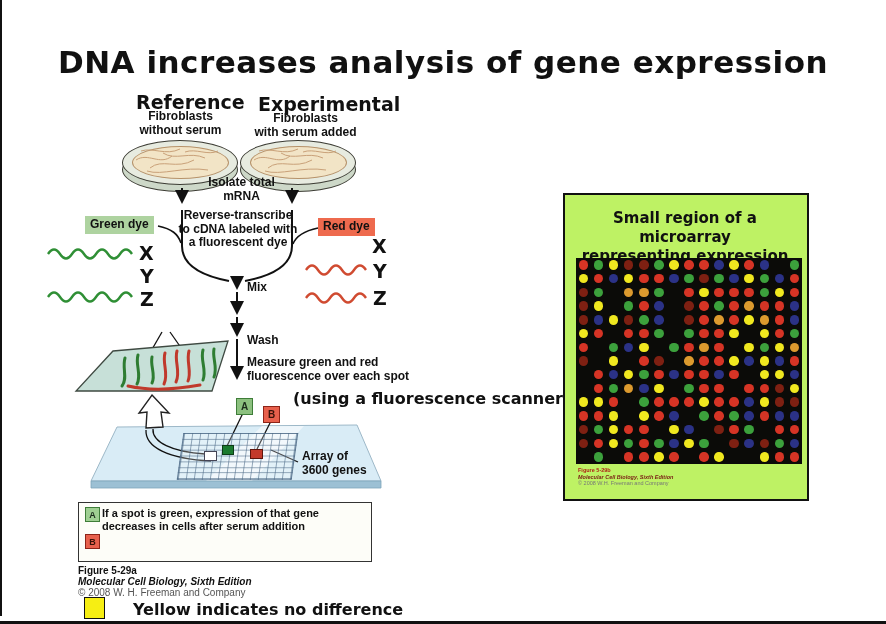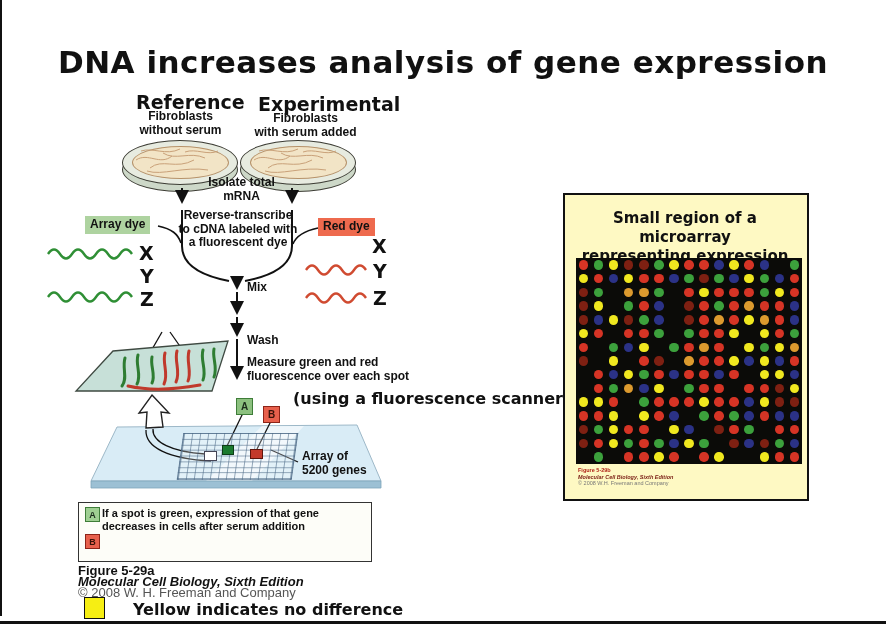--- a/index.html
+++ b/index.html
@@ -123,21 +123,21 @@
   <div class="abs blbl ml ctr" style="left:178px;top:209px;width:120px;">Reverse-transcribe
 to cDNA labeled with
 a fluorescent dye</div>
   <div class="abs blbl" style="left:189px;top:176px;width:105px;text-align:center;">Isolate total mRNA</div>
   <div class="abs blbl" style="left:247px;top:281px;">Mix</div>
   <div class="abs blbl" style="left:247px;top:334px;">Wash</div>
   <div class="abs blbl ml" style="left:247px;top:356px;">Measure green and red
 fluorescence over each spot</div>
   <div class="abs comic" style="left:293px;top:389px;font-size:16px;">(using a fluorescence scanner)</div>
 
-  <div class="abs blbl" style="left:85px;top:216px;padding:2px 5px;background:#aed3a0;">Array dye</div>
+  <div class="abs blbl" style="left:85px;top:216px;padding:2px 5px;background:#aed3a0;">Green dye</div>
   <div class="abs blbl" style="left:318px;top:218px;padding:2px 5px;background:#ee6a4e;">Red dye</div>
 
   <div class="abs comic" style="left:139px;top:242px;font-size:19px;">X</div>
   <div class="abs comic" style="left:140px;top:265px;font-size:19px;">Y</div>
   <div class="abs comic" style="left:140px;top:288px;font-size:19px;">Z</div>
   <div class="abs comic" style="left:372px;top:235px;font-size:19px;">X</div>
   <div class="abs comic" style="left:373px;top:260px;font-size:19px;">Y</div>
   <div class="abs comic" style="left:373px;top:287px;font-size:19px;">Z</div>
 
 
@@ -146,39 +146,39 @@
                                repeating-linear-gradient(0deg,rgba(70,100,130,0.55) 0 1px,transparent 1px 5.6px);
               background-color:rgba(255,255,255,0.25);border:1px solid rgba(70,100,130,0.6);"></div>
   <div class="abs" style="left:204px;top:451px;width:11px;height:8px;background:#fff;border:1px solid #445;"></div>
   <div class="abs" style="left:222px;top:445px;width:10px;height:8px;background:#1a7a2e;border:1px solid #0c3c16;"></div>
   <div class="abs" style="left:250px;top:449px;width:11px;height:8px;background:#c3392b;border:1px solid #5e140c;"></div>
 
   <div class="abs chip" style="left:236px;top:398px;width:15px;height:15px;background:#8cc07f;border:1px solid #3e7d38;font-size:10px;">A</div>
   <div class="abs chip" style="left:263px;top:406px;width:15px;height:15px;background:#e8604c;border:1px solid #8d2418;font-size:10px;color:#3a1208;">B</div>
 
   <div class="abs blbl ml" style="left:302px;top:450px;">Array of
-5200 genes</div>
+3600 genes</div>
 
   <div class="abs" style="left:78px;top:502px;width:292px;height:58px;border:1px solid #333;background:#fdfdf8;">
     <div class="abs chip" style="left:6px;top:4px;width:13px;height:13px;background:#9fcf92;border:1px solid #3e7d38;font-size:9px;">A</div>
     <div class="abs blbl" style="left:23px;top:4px;width:262px;font-size:11px;line-height:12.5px;">If a spot is green, expression of that gene decreases in cells after serum addition</div>
     <div class="abs chip" style="left:6px;top:31px;width:13px;height:13px;background:#e8604c;border:1px solid #8d2418;font-size:9px;color:#3a1208;">B</div>
   </div>
 
-  <div class="abs" style="left:78px;top:565px;font-size:13px;line-height:11px;">
+  <div class="abs" style="left:78px;top:565px;font-size:10px;line-height:11px;">
     <div style="font-weight:bold;">Figure 5-29a</div>
     <div style="font-weight:bold;font-style:italic;">Molecular Cell Biology, Sixth Edition</div>
     <div style="color:#555;">© 2008 W. H. Freeman and Company</div>
   </div>
 
   <div class="abs" style="left:84px;top:597px;width:19px;height:20px;background:#f6ee13;border:1.5px solid #111;"></div>
   <div class="abs comic" style="left:133px;top:600px;font-size:16px;">Yellow indicates no difference</div>
   <div class="abs comic" style="left:135px;top:619px;font-size:14px;">w/ addition of serum</div>
 
-  <div class="abs" style="left:563px;top:193px;width:242px;height:304px;border:2px solid #111;background:#fef9c3;">
+  <div class="abs" style="left:563px;top:193px;width:242px;height:304px;border:2px solid #111;background:#bef264;">
     <div class="abs comic ml ctr" style="left:0;top:14px;width:240px;font-size:15px;line-height:19px;">Small region of a microarray
 representing expression</div>
     <div class="abs" style="left:11px;top:63px;width:226px;height:206px;background:#0b0b08;">
       <div id="mgrid" style="left:0;top:0;width:226px;height:206px;">
           <div class="dot-row">
             <div class="dot-cell">
               <div class="dot" style="background: rgb(214, 52, 37);"></div>
             </div>
             <div class="dot-cell">
               <div class="dot" style="background: rgb(60, 161, 60);"></div>

